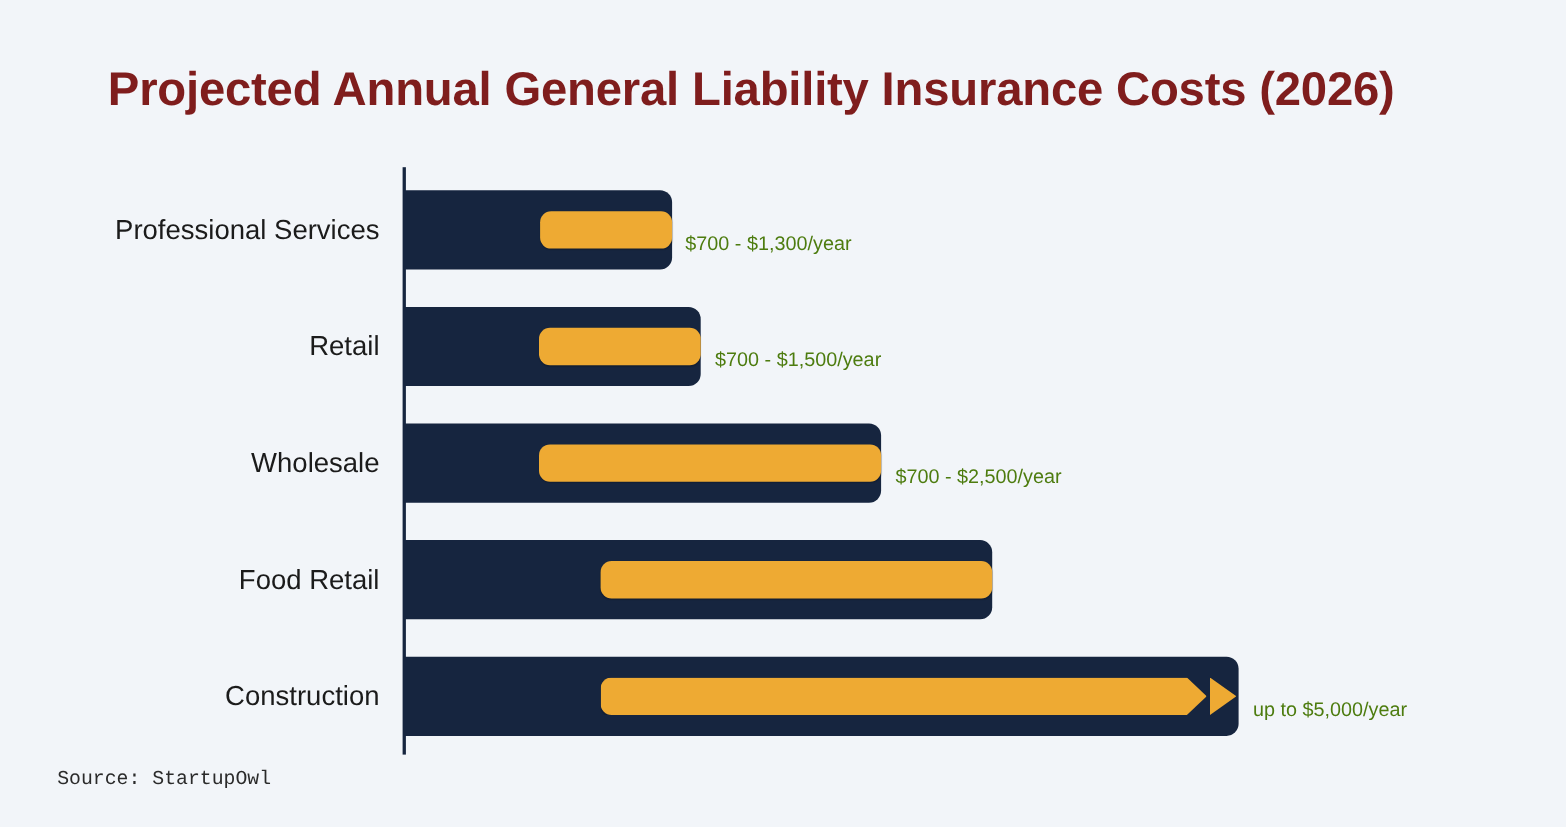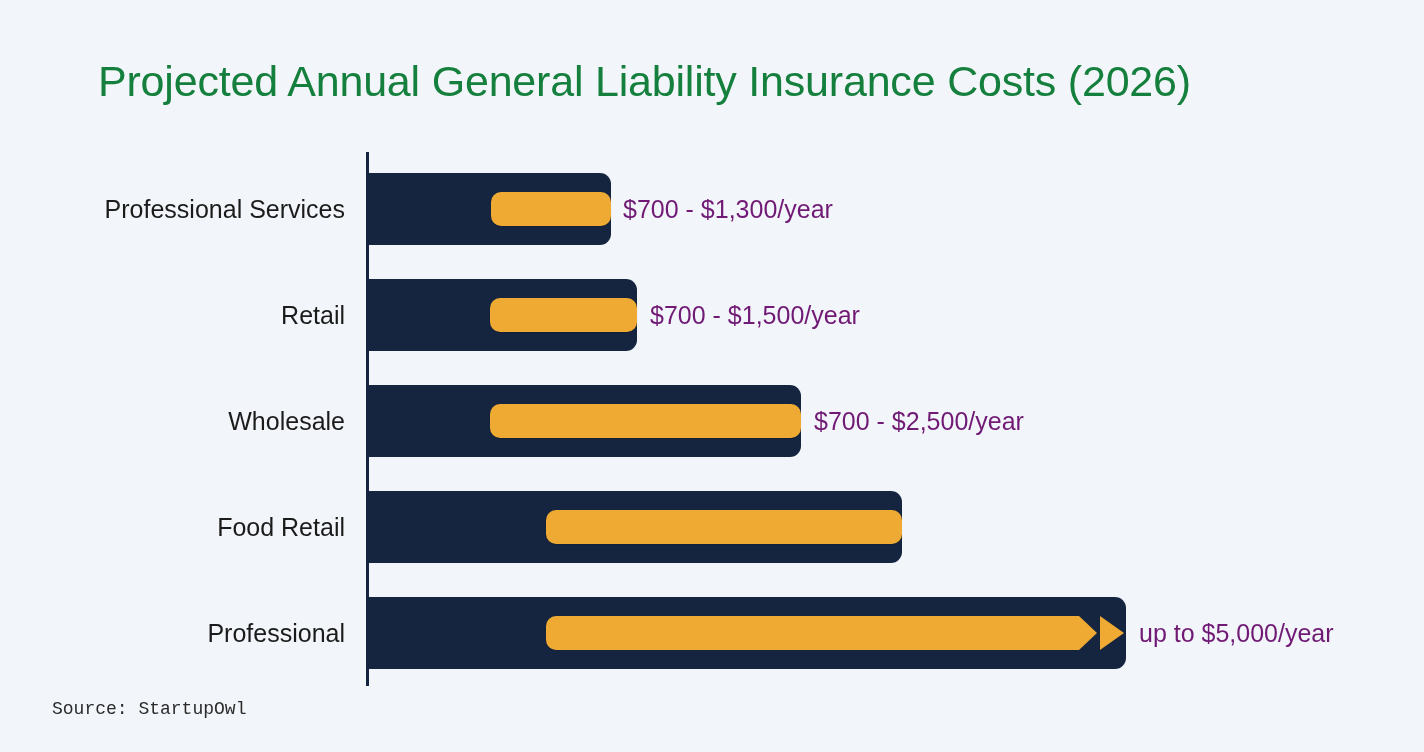--- a/index.html
+++ b/index.html
@@ -23,22 +23,22 @@
   }
 
   
   #chart-title {
     position: absolute;
     left: 98px;
     top: 48px;
     width: 1240px;
     height: 66px;
     font-size: 43px;
-    font-weight: normal;
-    color: #15803d;
+    font-weight: bold;
+    color: #7f1d1d;
     letter-spacing: -0.2px;
     white-space: nowrap;
     line-height: 66px;
   }
 
   
   #plot-area {
     position: absolute;
     left: 0;
     top: 140px;
@@ -114,25 +114,25 @@
     position: absolute;
     top: 19px;
     height: 34px;
     width: 24px;
     background: #eeaa33;
     clip-path: polygon(0% 0%, 100% 50%, 0% 100%);
   }
 
   .value-label {
     position: absolute;
-    top: 0;
+    top: 12px;
     height: 72px;
     line-height: 72px;
-    font-size: 25px;
-    color: #701a75;
+    font-size: 18px;
+    color: #4d7c0f;
     white-space: nowrap;
   }
 
   
   #source-note {
     position: absolute;
     left: 52px;
     top: 699px;
     font-size: 18px;
     color: #2b2b2b;
@@ -176,21 +176,21 @@
     </div>
 
     <div class="bar-row r3">
       <div class="cat-label">Food Retail</div>
       <div class="bar-outer" style="width:535px;">
         <div class="bar-inner" style="left:179px; width:356px;"></div>
       </div>
     </div>
 
     <div class="bar-row r4">
-      <div class="cat-label">Professional</div>
+      <div class="cat-label">Construction</div>
       <div class="bar-outer" style="width:759px;">
         <div class="bar-inner chevron" style="left:179px; width:551px;"></div>
         <div class="bar-arrow" style="left:733px;"></div>
       </div>
       <div class="value-label" style="left:1139px;">up to $5,000/year</div>
     </div>
 
   </div>
 
   <div id="source-note">Source: StartupOwl</div>

